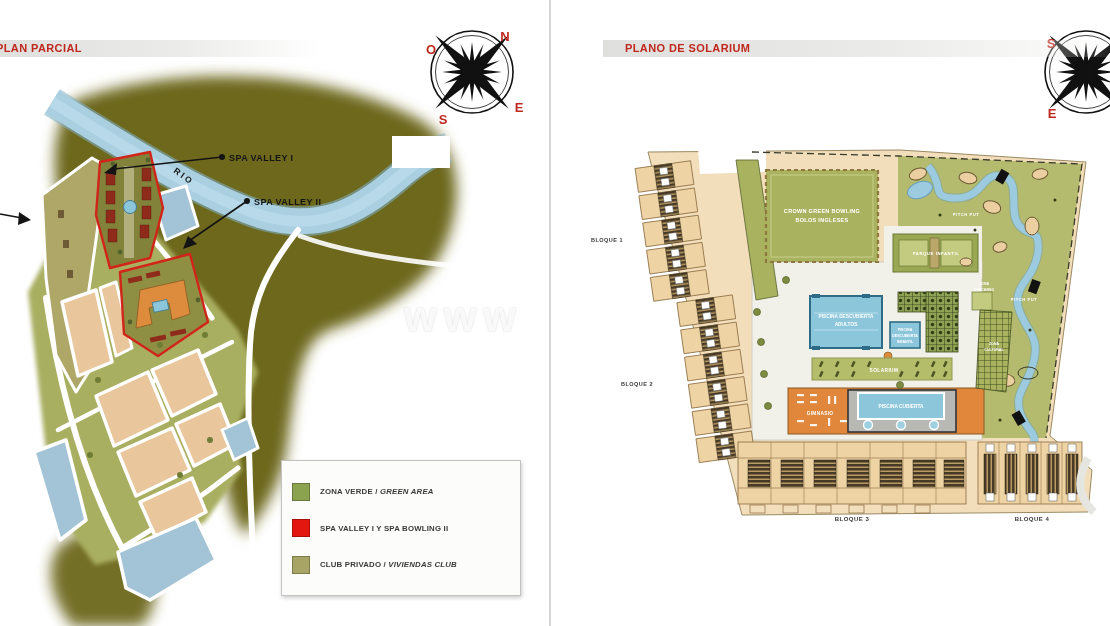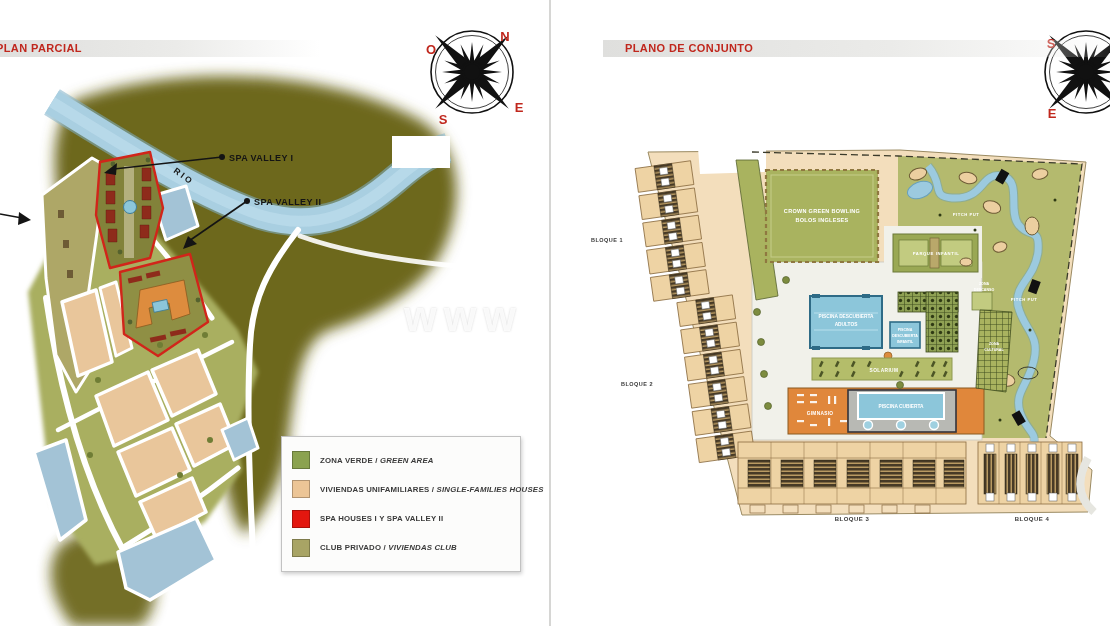--- a/index.html
+++ b/index.html
@@ -5,21 +5,21 @@
   html,body{margin:0;padding:0;background:#fff;}
   .page{position:relative;width:1110px;height:626px;overflow:hidden;background:#fff;
         font-family:"Liberation Sans",sans-serif;}
   .divider{position:absolute;top:0;width:2px;height:626px;background:#d6d6d4;}
   .hdr{position:absolute;height:17px;line-height:17px;font-size:11px;font-weight:bold;
        color:#c0271d;letter-spacing:.4px;
        background:linear-gradient(90deg,#dfdfdd 0%,#ebebe9 55%,rgba(236,236,234,0) 100%);}
   .hdr-left{left:0;top:40px;width:320px;}
   .hdr-left span{margin-left:-4px;}
   .hdr-right{left:603px;top:40px;width:500px;padding-left:22px;}
-  .legend{position:absolute;left:281px;top:436px;width:240px;height:136px;background:#fcfcfb;
+  .legend{position:absolute;left:281px;top:460px;width:240px;height:136px;background:#fcfcfb;
           border:1px solid #c2c2c2;box-shadow:1px 2px 4px rgba(0,0,0,.2);box-sizing:border-box;
           display:flex;flex-direction:column;justify-content:space-evenly;padding:3px 0;}
   .lrow{display:flex;align-items:center;padding:0 10px;gap:10px;}
   .sw{width:16px;height:16px;border:1px solid rgba(0,0,0,.25);flex:0 0 16px;}
   .ltxt{font-size:7.8px;font-weight:bold;color:#3a3a3a;letter-spacing:.2px;white-space:nowrap;}
   .ltxt em{font-style:italic;}
   .wm{position:absolute;font-size:42px;font-weight:bold;color:rgba(255,255,255,.85);
       letter-spacing:7px;text-shadow:0 0 2px rgba(130,130,130,.35);pointer-events:none;}
   svg text{font-family:"Liberation Sans",sans-serif;font-weight:bold;}
   .w{fill:#fff}.dk{fill:#3a3a3a}.red{fill:#c0271d}.blk{fill:#141414}
@@ -498,35 +498,31 @@
     </g>
   </g>
 </svg>
 
 <div class="divider" style="left:549px"></div>
 
 <div class="hdr hdr-left">
   <span>PLAN PARCIAL</span>
 </div>
 <div class="hdr hdr-right">
-  <span>PLANO DE CONJUNTO</span>
+  <span>PLANO DE SOLARIUM</span>
 </div>
 
 <div class="legend">
   <div class="lrow">
     <div class="sw" style="background-color: rgb(139, 162, 79);"></div>
     <div class="ltxt"><span>ZONA VERDE</span><span> / </span><em>GREEN AREA</em></div>
   </div>
   <div class="lrow">
-    <div class="sw" style="background-color: rgb(236, 197, 150);"></div>
-    <div class="ltxt"><span>VIVIENDAS UNIFAMILIARES</span><span> / </span><em>SINGLE-FAMILIES HOUSES</em></div>
-  </div>
-  <div class="lrow">
     <div class="sw" style="background-color: rgb(227, 23, 15);"></div>
-    <div class="ltxt"><span>SPA HOUSES I Y SPA VALLEY II</span><span></span><em></em></div>
+    <div class="ltxt"><span>SPA VALLEY I Y SPA BOWLING II</span><span></span><em></em></div>
   </div>
   <div class="lrow">
     <div class="sw" style="background-color: rgb(168, 164, 101);"></div>
     <div class="ltxt"><span>CLUB PRIVADO</span><span> / </span><em>VIVIENDAS CLUB</em></div>
   </div>
 </div>
 
 <span class="wm" style="left:404px;top:293px">www</span>
 
 </div>

